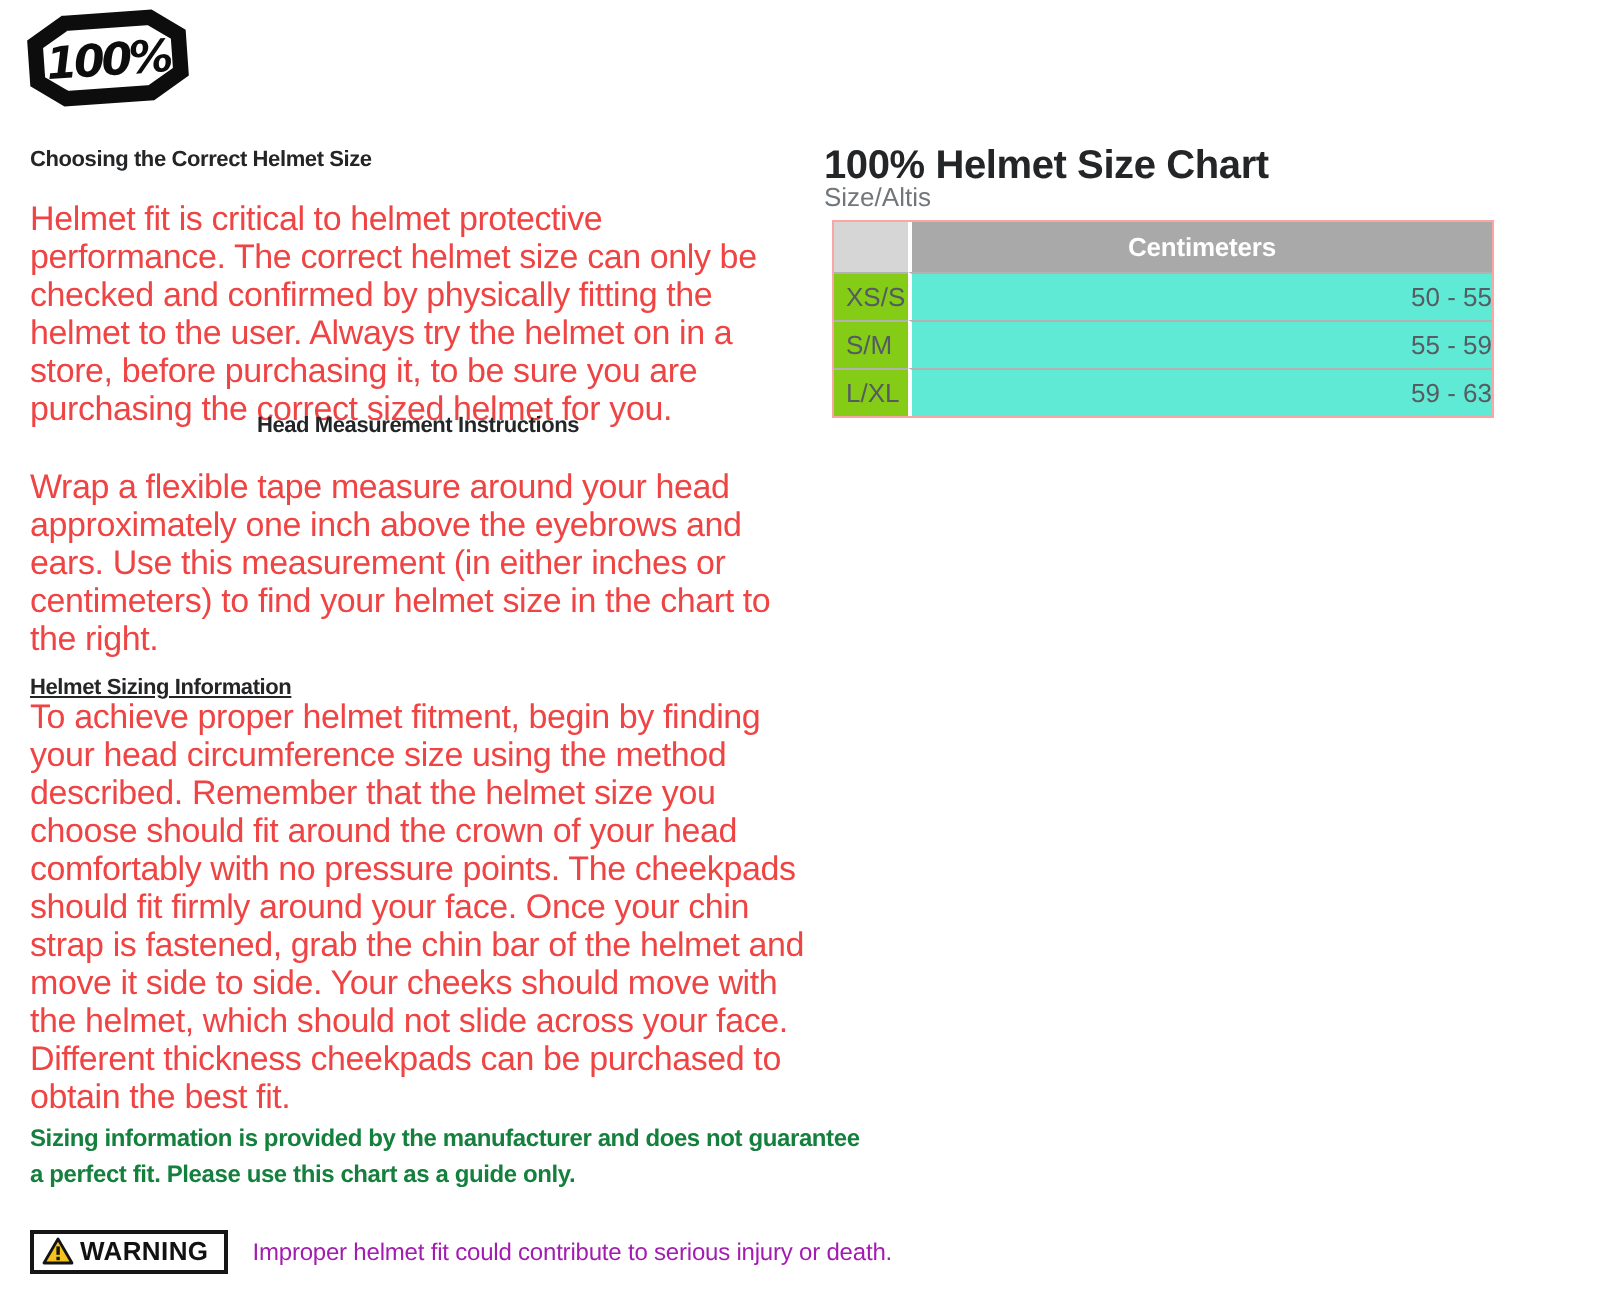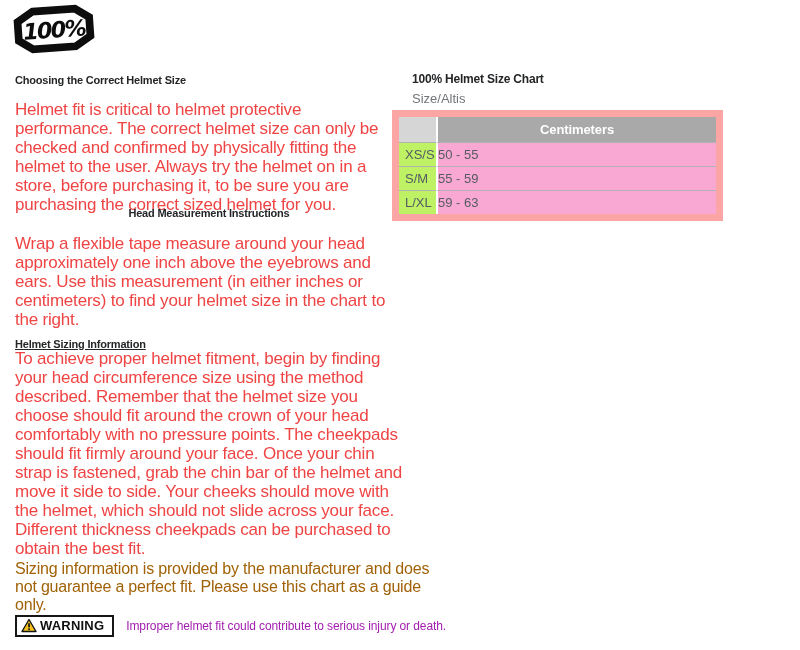--- a/index.html
+++ b/index.html
@@ -29,22 +29,22 @@
   }
   #heading-0 { top: 74px; }
   #body-0    { top: 100px; }
   #heading-1 { top: 207px; text-align: center; }
   #body-1    { top: 234px; }
   #heading-2 { top: 338px; text-decoration: underline; }
   #body-2    { top: 349px; }
 
   .disclaimer {
     position: absolute; left: 15px; top: 560px; width: 420px;
-    font-size: 16px; font-weight: normal; line-height: 18px;
-    letter-spacing: -0.2px; color: #a16207;
+    font-size: 12px; font-weight: bold; line-height: 18px;
+    letter-spacing: -0.2px; color: #15803d;
   }
 
   
   .warning-row {
     position: absolute; left: 15px; top: 615px;
     display: flex; align-items: center; gap: 12px;
   }
   .warning-box {
     display: flex; align-items: flex-end; gap: 3px;
     border: 2px solid #161616; background: #fff;
@@ -52,45 +52,45 @@
   }
   .warning-label {
     font-size: 13px; font-weight: bold; color: #111;
     letter-spacing: 0.2px;
   }
   .warning-text { font-size: 12px; color: #a21caf; letter-spacing: -0.1px; }
 
   
   .chart-title {
     position: absolute; left: 412px; top: 72px; width: 374px;
-    font-size: 12px; font-weight: bold; color: #232527; letter-spacing: -0.2px;
+    font-size: 20px; font-weight: bold; color: #232527; letter-spacing: -0.2px;
   }
   .chart-subtitle {
     position: absolute; left: 412px; top: 91px; width: 374px;
     font-size: 13px; color: #70767a;
   }
   table.size-chart {
-    position: absolute; left: 392px; top: 110px; width: 331px;
+    position: absolute; left: 416px; top: 110px; width: 331px;
     border-collapse: separate; border-spacing: 0;
     font-size: 13px; color: #565c61;
-    border: 7px solid #fca5a5;
+    border: 1px solid #fca5a5;
   }
   .size-chart th, .size-chart td { font-weight: normal; }
   .size-chart th.corner { background: #d6d6d6; width: 37px; height: 25px; }
   .size-chart th.cm-head {
     background: #a9a9a9; color: #ffffff; font-weight: bold;
     text-align: center; height: 25px; border-left: 2px solid #fff;
     letter-spacing: -0.1px;
   }
   .size-chart td.size-cell {
-    background: #bef264; text-align: left; padding-left: 6px;
+    background: #84cc16; text-align: left; padding-left: 6px;
     height: 24px; border-top: 1px solid #b2b2b2; color: #545b63;
   }
   .size-chart td.cm-cell {
-    background: #f9a8d4; text-align: left; height: 24px;
+    background: #5eead4; text-align: right; height: 24px;
     border-top: 1px solid #b2b2b2; border-left: 2px solid #fff;
   }
 </style>
 </head>
 <body>
 
 <div class="page">
 
   <div class="logo">
     <svg viewBox="0 0 96 60" width="82" height="52">

